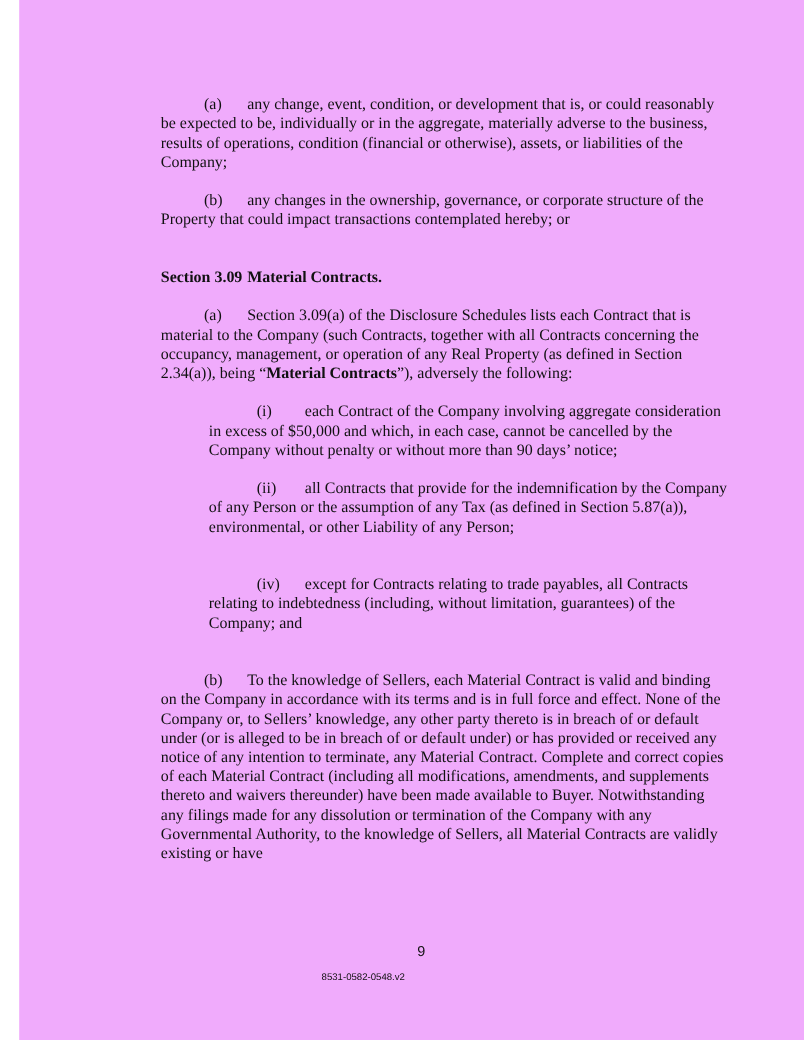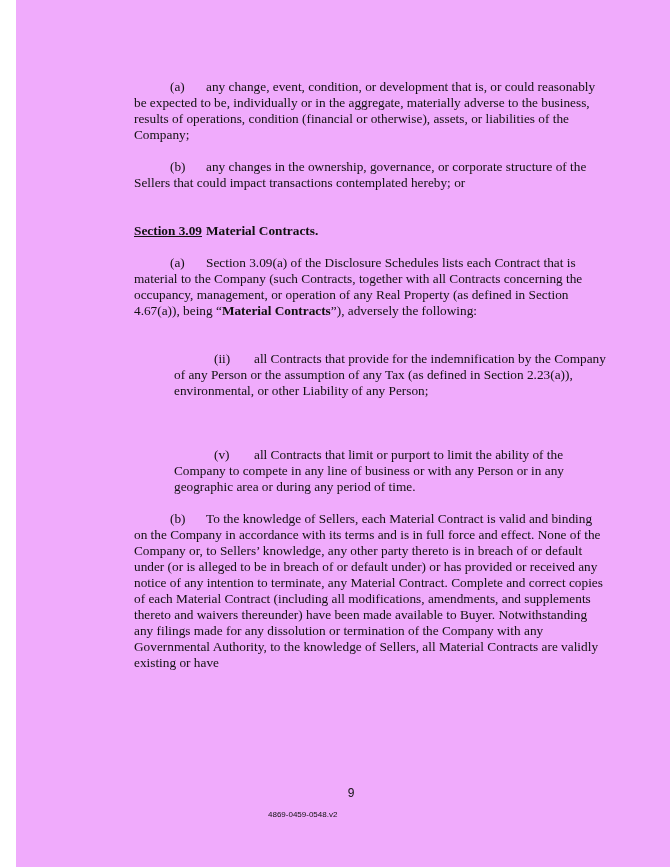--- a/index.html
+++ b/index.html
@@ -12,61 +12,62 @@
     position: absolute; left: 118px; width: 474px;
     font-size: 13.3px; line-height: 16px;
   }
   .p { margin: 0; text-align: left; white-space: normal; }
   .indent1 { text-indent: 36px; }
   .indent2 { padding-left: 40px; text-indent: 40px; }
   .lbl { display: inline-block; width: 36px; text-indent: 0; }
   .lbl2 { display: inline-block; width: 40px; text-indent: 0; }
   .gap { height: 16px; }
   .heading { font-weight: bold; }
-  .heading .sec { display: inline-block; width: 72px; text-decoration: underline; }
+  .heading .sec { display: inline-block; width: 72px; }
   b { font-weight: bold; }
   .pageno {
     position: absolute; top: 786px; left: 0; width: 670px; text-align: center;
     font-family: "Liberation Sans", "DejaVu Sans", sans-serif; font-size: 12px; color: #111;
   }
   .docid {
     position: absolute; top: 810px; left: 252px;
     font-family: "Liberation Sans", "DejaVu Sans", sans-serif; font-size: 8px; color: #111;
   }
 </style>
 </head>
 <body>
 
 <div class="page">
   <div class="text" style="top:79px;">
 
     <p class="p indent1"><span class="lbl">(a)</span><span>any change, event, condition, or development that is, or could reasonably be expected to be, individually or in the aggregate, materially adverse to the business, results of operations, condition (financial or otherwise), assets, or liabilities of the Company;</span></p>
     <div class="gap"></div>
 
-    <p class="p indent1"><span class="lbl">(b)</span><span>any changes in the ownership, governance, or corporate structure of the Sellers that could impact transactions contemplated hereby; or</span></p>
+    <p class="p indent1"><span class="lbl">(b)</span><span>any changes in the ownership, governance, or corporate structure of the Property that could impact transactions contemplated hereby; or</span></p>
     <div class="gap"></div>
 
     <div class="gap"></div>
 
     <p class="p heading"><span class="sec">Section 3.09</span><span>Material Contracts.</span></p>
     <div class="gap"></div>
 
-    <p class="p indent1"><span class="lbl">(a)</span><span>Section 3.09(a) of the Disclosure Schedules lists each Contract that is material to the Company (such Contracts, together with all Contracts concerning the occupancy, management, or operation of any Real Property (as defined in Section 4.67(a)), being “</span><b>Material Contracts</b><span>”), adversely the following:</span></p>
+    <p class="p indent1"><span class="lbl">(a)</span><span>Section 3.09(a) of the Disclosure Schedules lists each Contract that is material to the Company (such Contracts, together with all Contracts concerning the occupancy, management, or operation of any Real Property (as defined in Section 2.34(a)), being “</span><b>Material Contracts</b><span>”), adversely the following:</span></p>
+    <div class="gap"></div>
+
+    <p class="p indent2"><span class="lbl2">(i)</span><span>each Contract of the Company involving aggregate consideration in excess of $50,000 and which, in each case, cannot be cancelled by the Company without penalty or without more than 90 days’ notice;</span></p>
+    <div class="gap"></div>
+
+    <p class="p indent2"><span class="lbl2">(ii)</span><span>all Contracts that provide for the indemnification by the Company of any Person or the assumption of any Tax (as defined in Section 5.87(a)), environmental, or other Liability of any Person;</span></p>
     <div class="gap"></div>
 
     <div class="gap"></div>
 
-    <p class="p indent2"><span class="lbl2">(ii)</span><span>all Contracts that provide for the indemnification by the Company of any Person or the assumption of any Tax (as defined in Section 2.23(a)), environmental, or other Liability of any Person;</span></p>
+    <p class="p indent2"><span class="lbl2">(iv)</span><span>except for Contracts relating to trade payables, all Contracts relating to indebtedness (including, without limitation, guarantees) of the Company; and</span></p>
     <div class="gap"></div>
 
-    <div class="gap"></div>
-
-    <div class="gap"></div>
-
-    <p class="p indent2"><span class="lbl2">(v)</span><span>all Contracts that limit or purport to limit the ability of the Company to compete in any line of business or with any Person or in any geographic area or during any period of time.</span></p>
     <div class="gap"></div>
 
     <p class="p indent1"><span class="lbl">(b)</span><span>To the knowledge of Sellers, each Material Contract is valid and binding on the Company in accordance with its terms and is in full force and effect. None of the Company or, to Sellers’ knowledge, any other party thereto is in breach of or default under (or is alleged to be in breach of or default under) or has provided or received any notice of any intention to terminate, any Material Contract. Complete and correct copies of each Material Contract (including all modifications, amendments, and supplements thereto and waivers thereunder) have been made available to Buyer. Notwithstanding any filings made for any dissolution or termination of the Company with any Governmental Authority, to the knowledge of Sellers, all Material Contracts are validly existing or have</span></p>
   </div>
 
   <div class="pageno">9</div>
-  <div class="docid">4869-0459-0548.v2</div>
+  <div class="docid">8531-0582-0548.v2</div>
 </div>
 
 </body></html>

